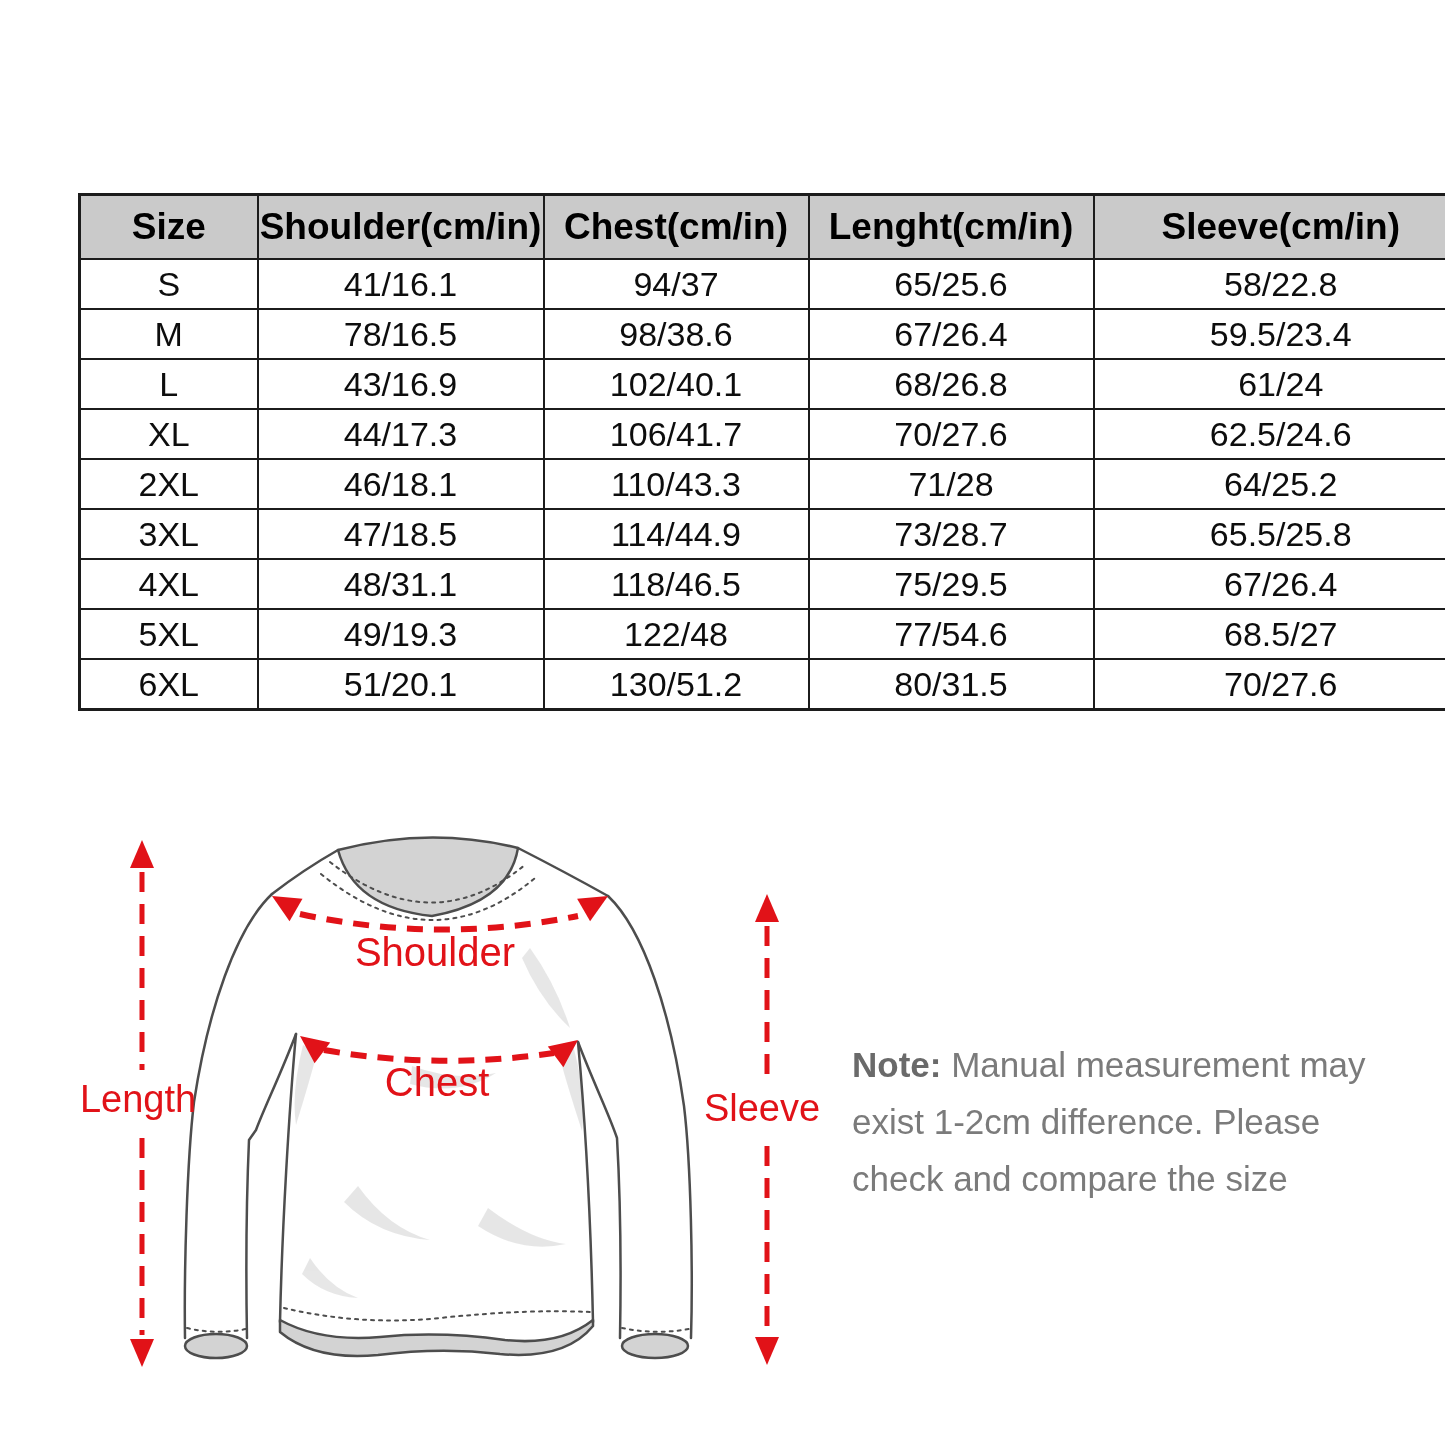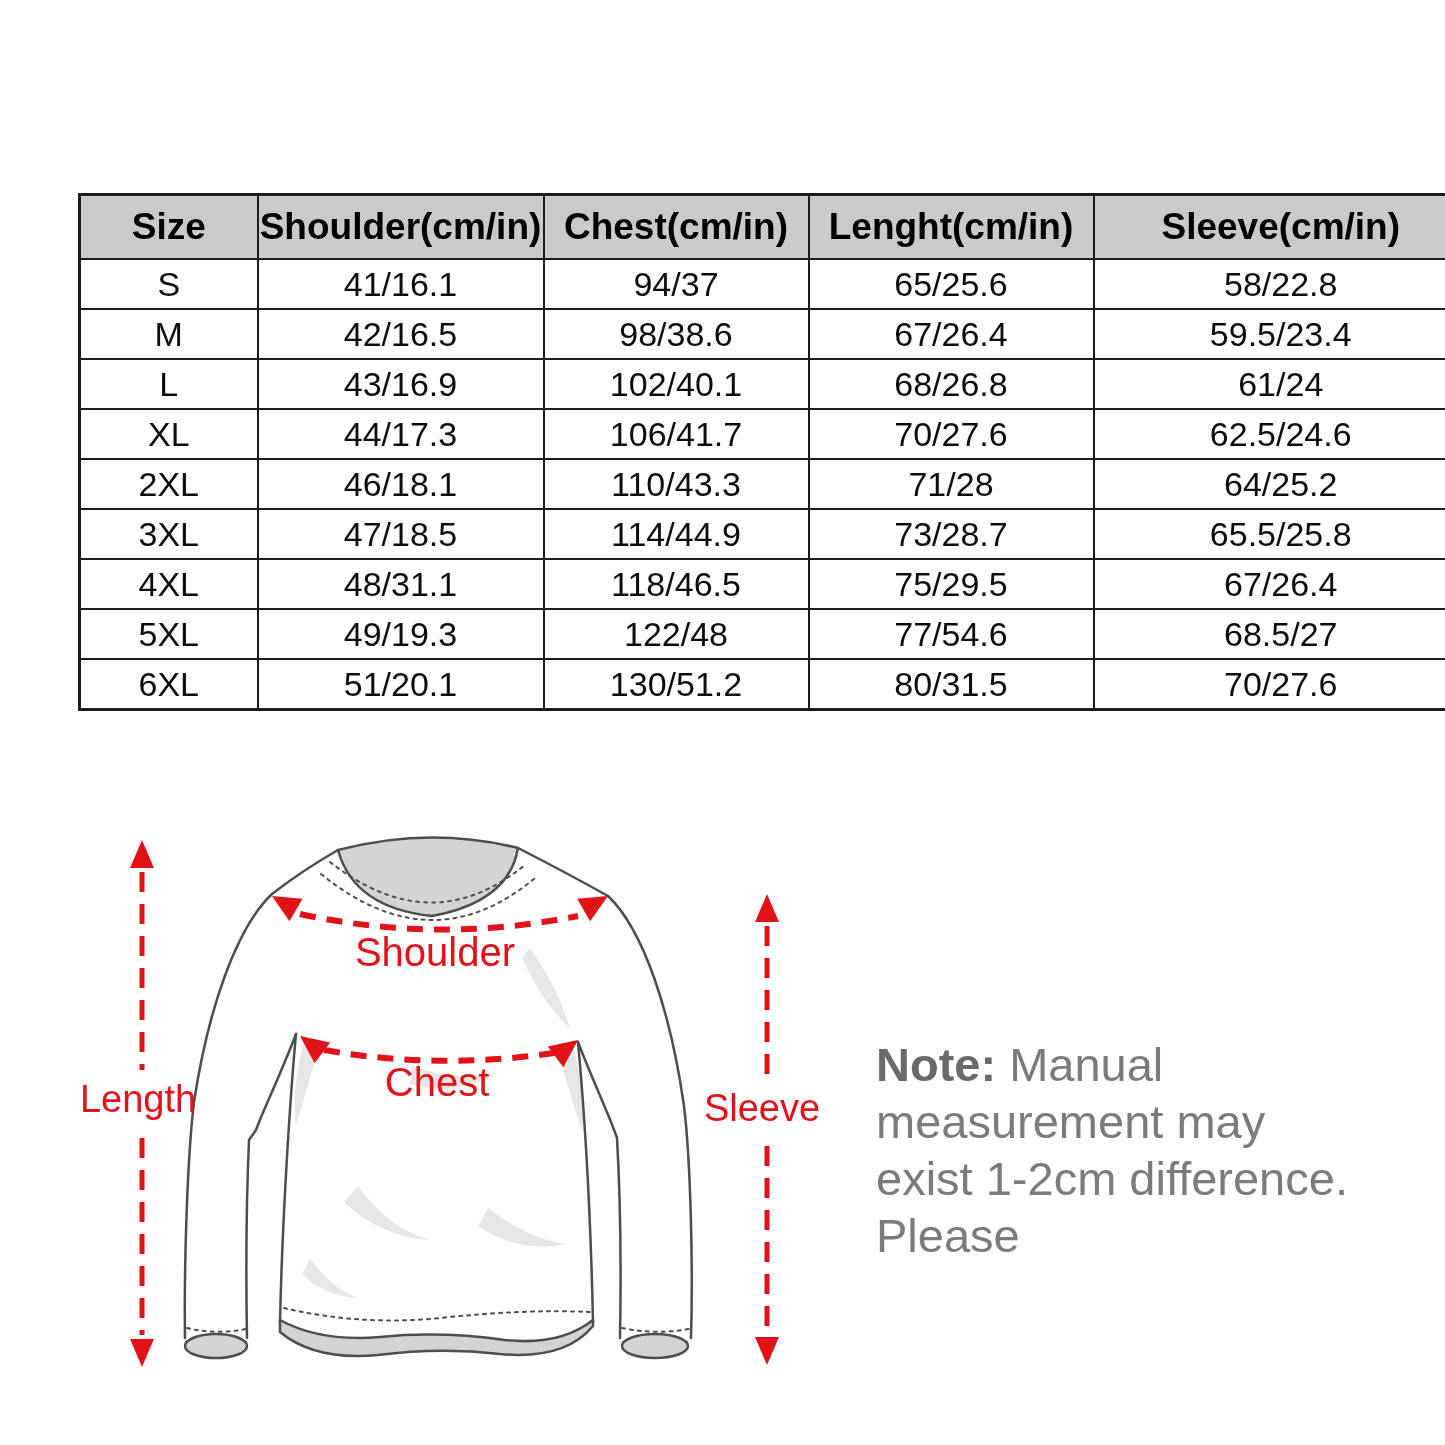--- a/index.html
+++ b/index.html
@@ -33,22 +33,22 @@
     border:2px solid var(--border-dark);text-align:center;vertical-align:middle;
   }
   table.size-table td{
     color:#0d0d0d;font-size:34px;font-weight:normal;height:46px;
     border:2px solid var(--border-dark);text-align:center;vertical-align:middle;
     background:#fff;
   }
   .diagram-svg{position:absolute;left:60px;top:830px;}
   .red-ink{color:var(--accent-red);}
   .note{
-    position:absolute;left:876px;top:1036px;width:530px;
-    font-size:47px;line-height:57px;color:var(--note-gray);
+    position:absolute;left:852px;top:1036px;width:530px;
+    font-size:35px;line-height:57px;color:var(--note-gray);
   }
   .note-label{font-weight:bold;color:#6a6a6a;}
 </style>
 </head>
 <body>
 
 <div class="page">
 
 
   <table class="size-table">
@@ -71,21 +71,21 @@
     <tbody>
         <tr>
           <td>S</td>
           <td>41/16.1</td>
           <td>94/37</td>
           <td>65/25.6</td>
           <td>58/22.8</td>
         </tr>
         <tr>
           <td>M</td>
-          <td>42/16.5</td>
+          <td>78/16.5</td>
           <td>98/38.6</td>
           <td>67/26.4</td>
           <td>59.5/23.4</td>
         </tr>
         <tr>
           <td>L</td>
           <td>43/16.9</td>
           <td>102/40.1</td>
           <td>68/26.8</td>
           <td>61/24</td>
@@ -201,15 +201,16 @@
       <text x="377" y="266" text-anchor="middle" font-size="40">Chest</text>
     </g>
   </svg>
 
   <div class="note">
     <div>
       <span class="note-label">Note:</span>
       <span>Manual measurement may</span>
     </div>
     <div>exist 1-2cm difference. Please</div>
+    <div>check and compare the size</div>
   </div>
 
 </div>
 
 </body></html>

